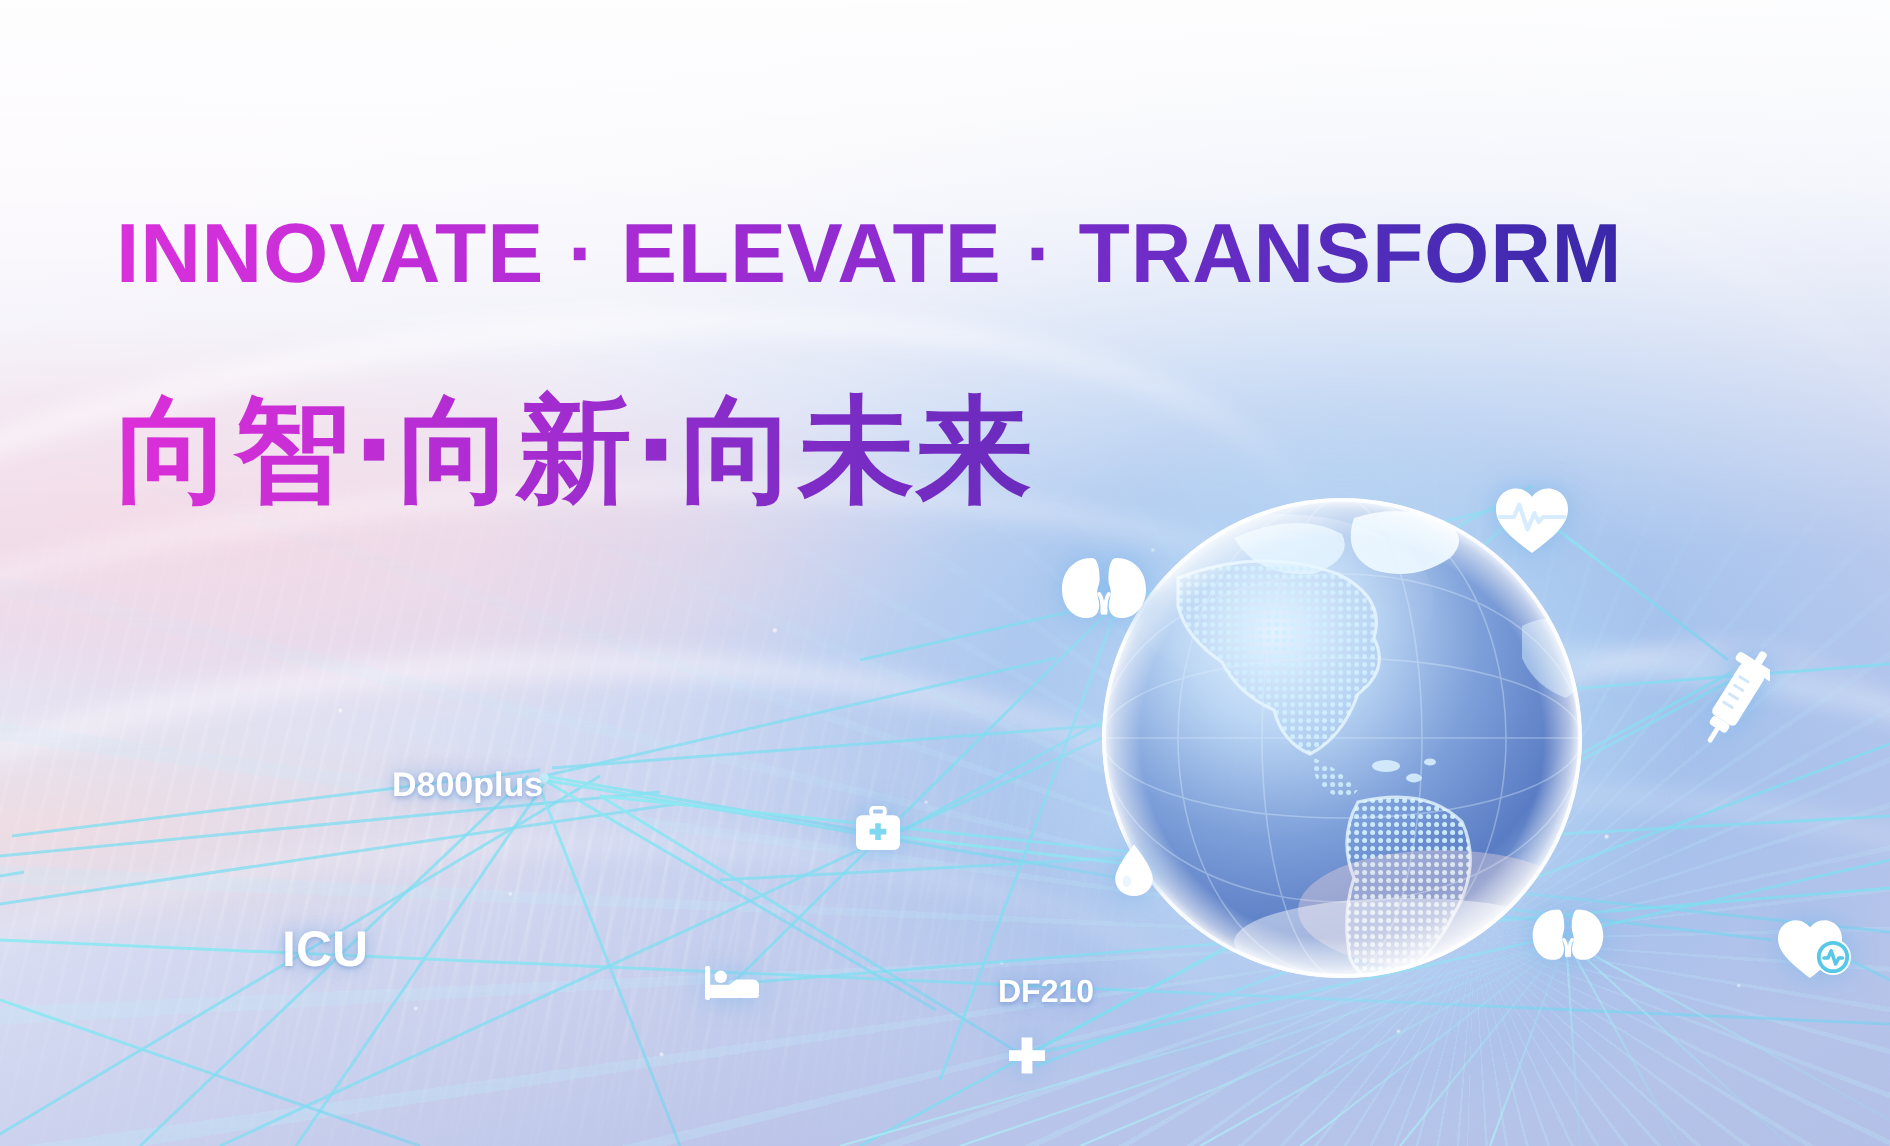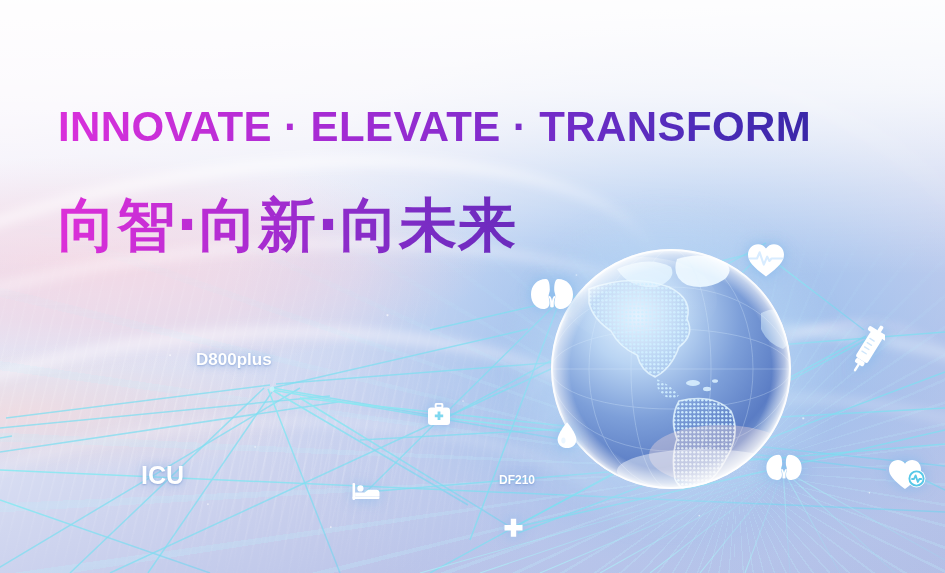--- a/index.html
+++ b/index.html
@@ -253,23 +253,23 @@
   }
 
   
   .device-label {
     position: absolute;
     color: #ffffff;
     font-weight: 700;
     white-space: nowrap;
     text-shadow: 0 0 9px rgba(120,170,225,.75), 0 1px 2px rgba(90,120,190,.45);
   }
-  .lbl-d800 { left: 196px; top: 350px; font-size: 17px; }
+  .lbl-d800 { left: 196px; top: 383px; font-size: 17px; }
   .lbl-icu  { left: 141px; top: 461px; font-size: 25px; }
-  .lbl-df210{ left: 499px; top: 473px; font-size: 12px; }
+  .lbl-df210{ left: 499px; top: 488px; font-size: 16px; }
 
   
   .micon {
     position: absolute;
     color: #ffffff;
     filter: drop-shadow(0 0 7px rgba(130,185,235,.85));
   }
   .micon svg { display: block; }
 
   .ic-heart-top   { left: 747px; top: 243px; }

